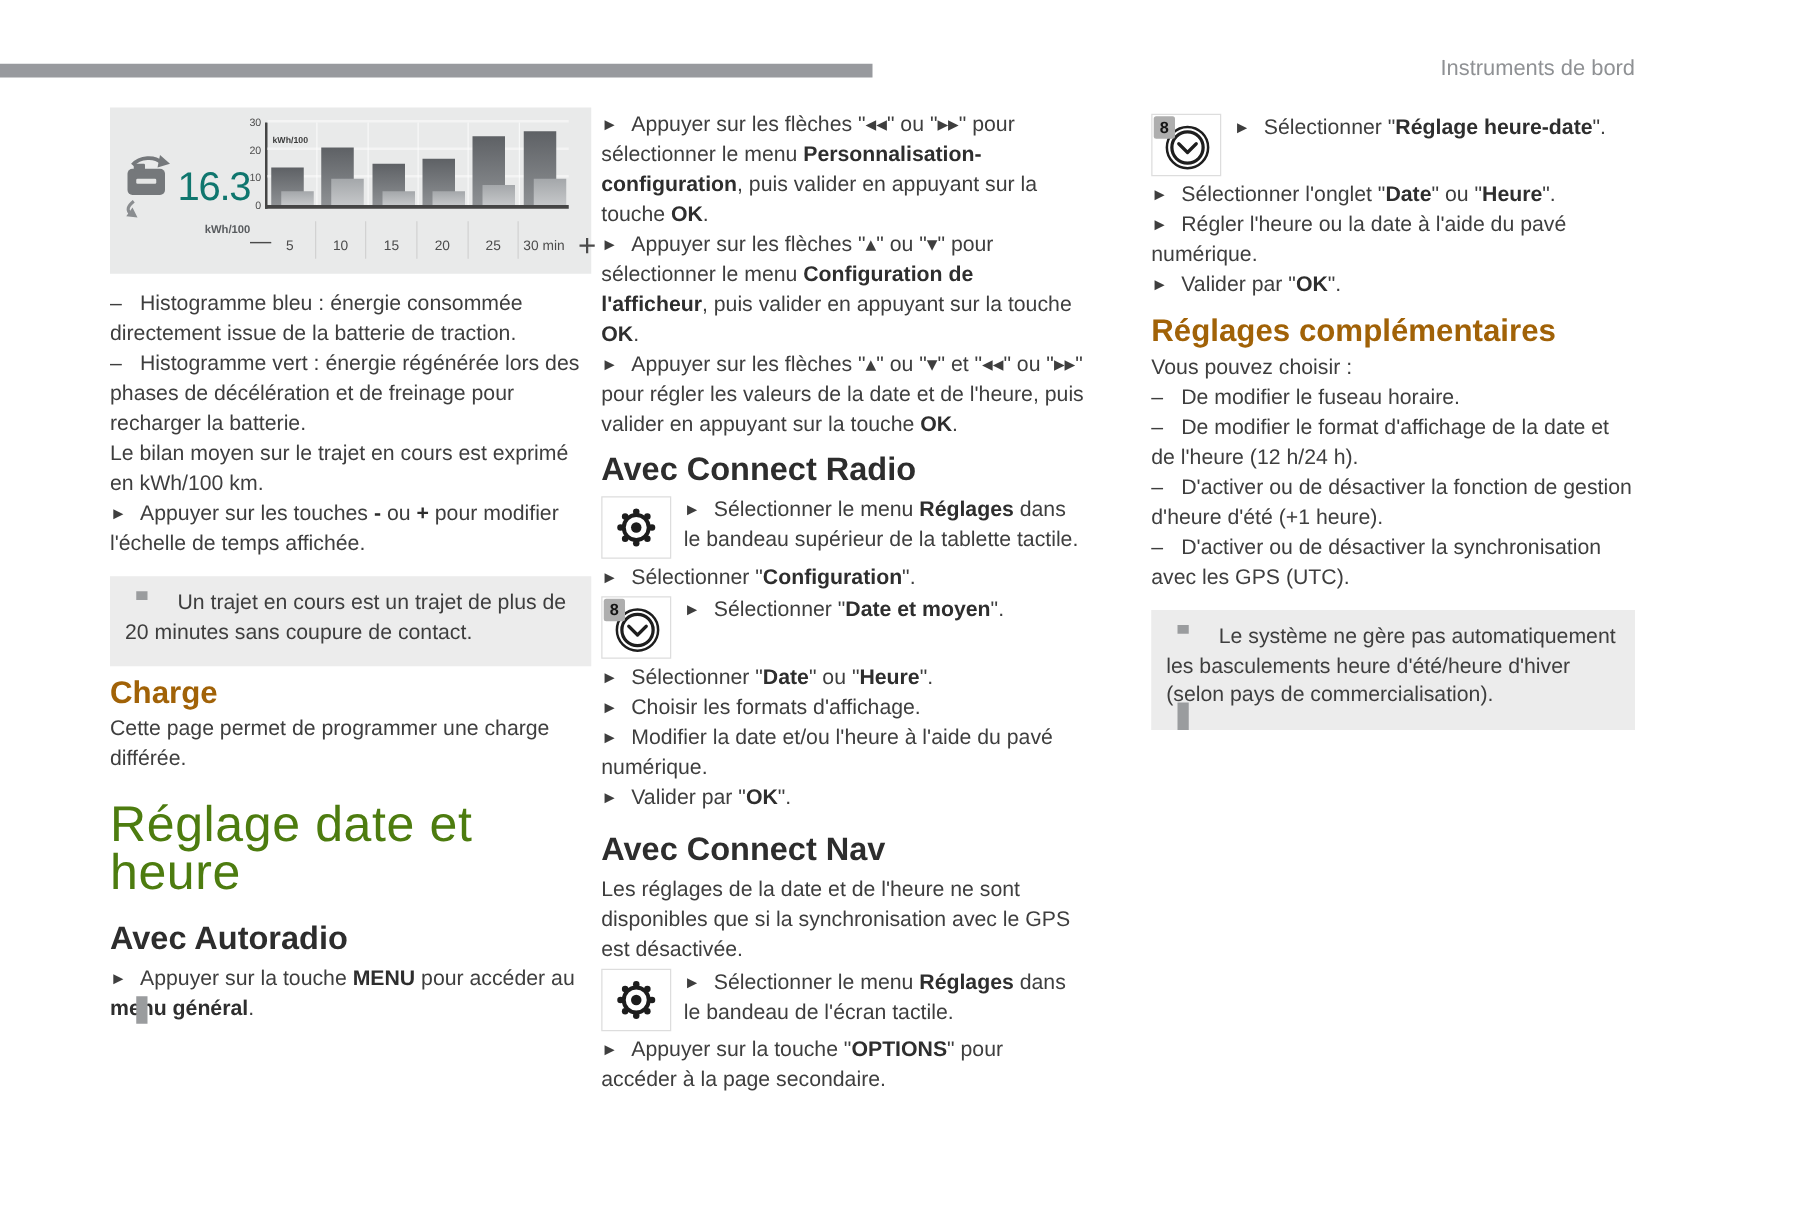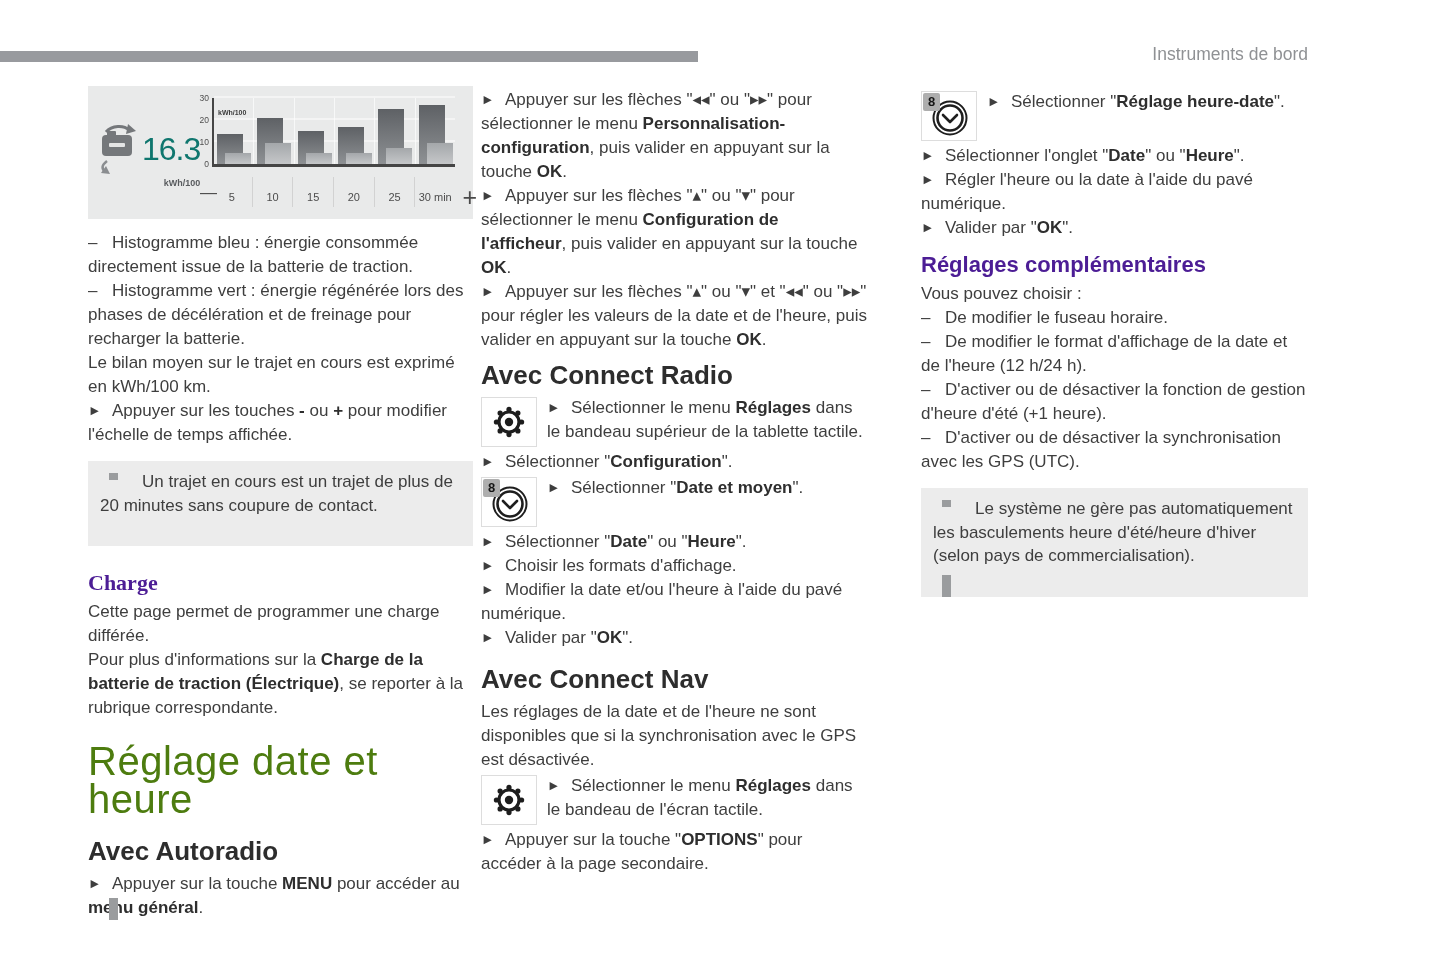--- a/index.html
+++ b/index.html
@@ -18,25 +18,25 @@
   .col-mid{left:481px;top:88px;width:386px;}
   .col-right{left:921px;top:88px;width:387px;}
 
   .p{margin:0;clear:both;}
   .mk{display:inline-block;width:24px;}
   .mk-tri{font-size:13.5px;vertical-align:1px;}
   b{color:#2e2e2e;}
 
   .h2{clear:both;font-size:26px;font-weight:bold;color:#2d2d2d;line-height:30px;margin:8px 0 6px;}
   .h2-nav{margin-top:14px;}
-  .h3{clear:both;font-size:22px;font-weight:bold;color:#4c1d95;line-height:22px;margin:14px 0 6px;}
-  .h3-charge{margin-top:26px;font-family:Liberation Serif, serif;}
+  .h3{clear:both;font-size:25px;font-weight:bold;color:#a16207;line-height:22px;margin:14px 0 6px;}
+  .h3-charge{margin-top:10px;}
   .hbig{clear:both;font-size:40px;color:#4d7c0f;line-height:38px;margin:22px 0 0;letter-spacing:.5px;}
 
-  .note{clear:both;background:#ececec;margin-top:14px;padding:9px 12px 29px;line-height:23.5px;}
+  .note{clear:both;background:#ececec;margin-top:14px;padding:9px 12px 16px;line-height:23.5px;}
   .note-i{float:left;width:9px;margin:3px 24px 0 9px;}
   .note-i .dot{display:block;width:9px;height:7px;background:#9a9c9e;margin-bottom:3px;}
   .note-i .bar{display:block;width:9px;height:22px;background:#9a9c9e;}
 
   .icon-step{clear:both;margin:2px 0 2px;}
   .icon-box{float:left;width:54px;height:48px;border:1px solid #dddddd;background:#fff;
             display:flex;align-items:center;justify-content:center;position:relative;
             margin:1px 10px 3px 0;}
   .badge{position:absolute;top:1px;left:1px;width:17px;height:18px;background:#aeaeae;
          color:#161616;font-size:13px;font-weight:bold;display:flex;align-items:center;
@@ -156,21 +156,20 @@
     <div class="note">
       <span class="note-i">
           <span class="dot"></span>
           <span class="bar"></span>
         </span>
       <span>Un trajet en cours est un trajet de plus de 20 minutes sans coupure de contact.</span>
     </div>
 
     <div class="h3 h3-charge">Charge</div>
     <p class="p">Cette page permet de programmer une charge différée.</p>
-    <p class="p">Pour plus d'informations sur la <b>Charge de la batterie de traction (Électrique)</b>, se reporter à la rubrique correspondante.</p>
 
     <div class="hbig">Réglage date et heure</div>
     <div class="h2" style="margin-top:18px;">Avec Autoradio</div>
     <p class="p"><span class="mk mk-tri">►</span>Appuyer sur la touche <b>MENU</b> pour accéder au <b>menu général</b>.</p>
   </div>
 
   <div class="col col-mid">
     <p class="p"><span class="mk mk-tri">►</span>Appuyer sur les flèches "◂◂" ou "▸▸" pour sélectionner le menu <b>Personnalisation-configuration</b>, puis valider en appuyant sur la touche <b>OK</b>.</p>
     <p class="p"><span class="mk mk-tri">►</span>Appuyer sur les flèches "▴" ou "▾" pour sélectionner le menu <b>Configuration de l'afficheur</b>, puis valider en appuyant sur la touche <b>OK</b>.</p>
     <p class="p"><span class="mk mk-tri">►</span>Appuyer sur les flèches "▴" ou "▾" et "◂◂" ou "▸▸" pour régler les valeurs de la date et de l'heure, puis valider en appuyant sur la touche <b>OK</b>.</p>

